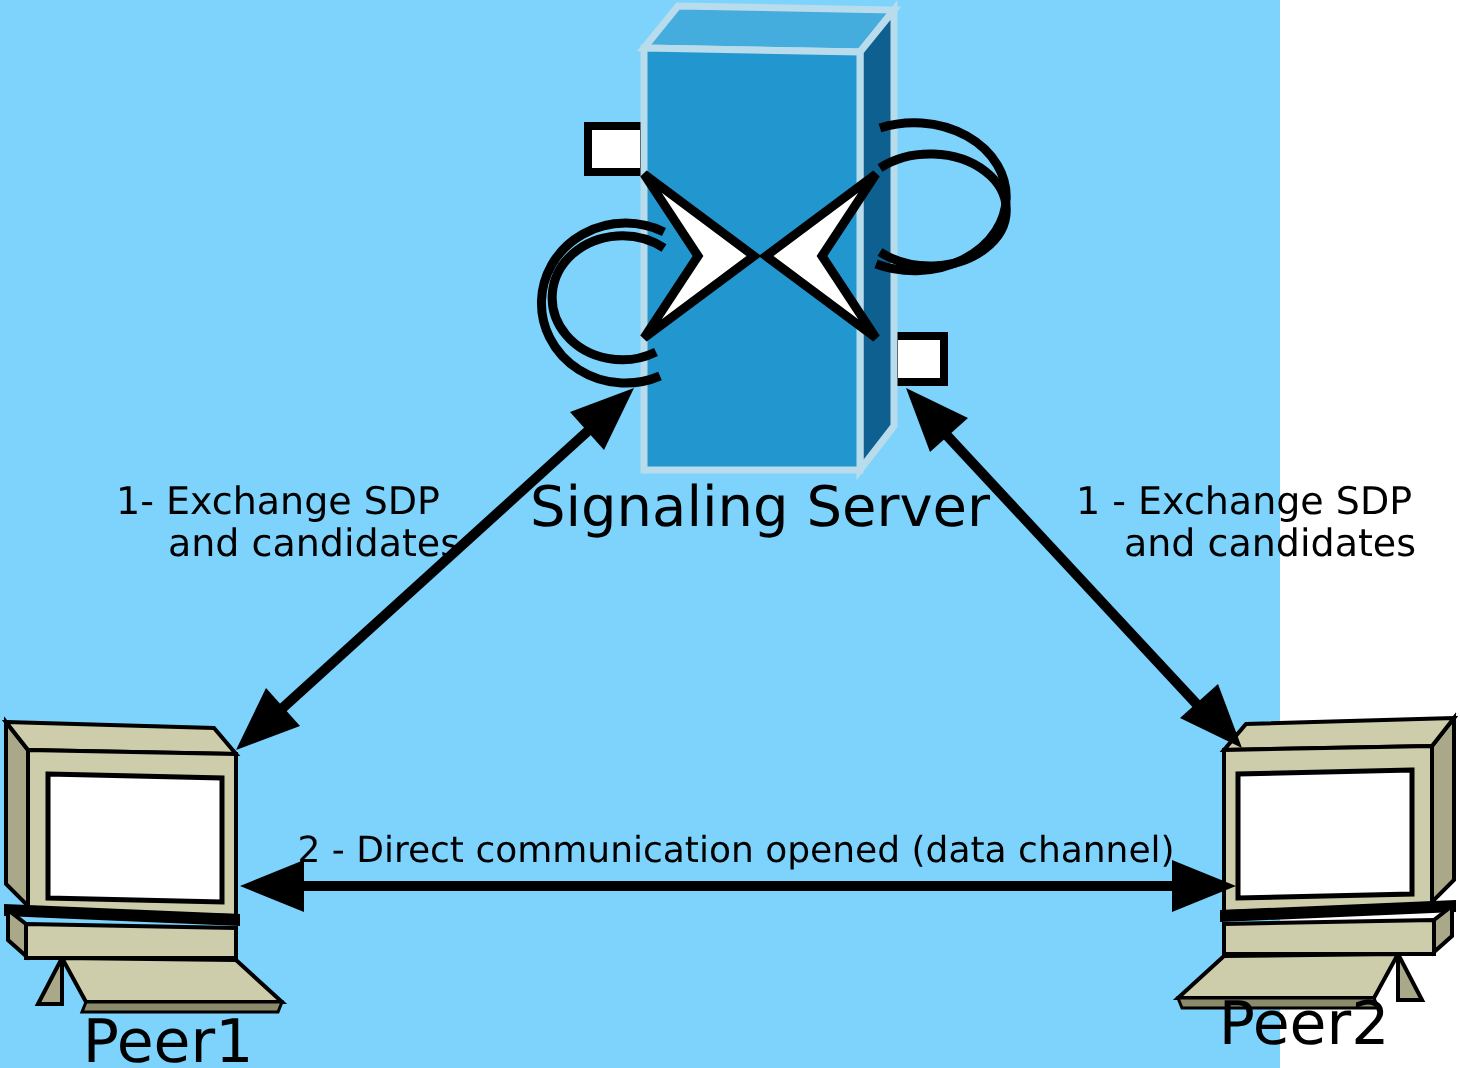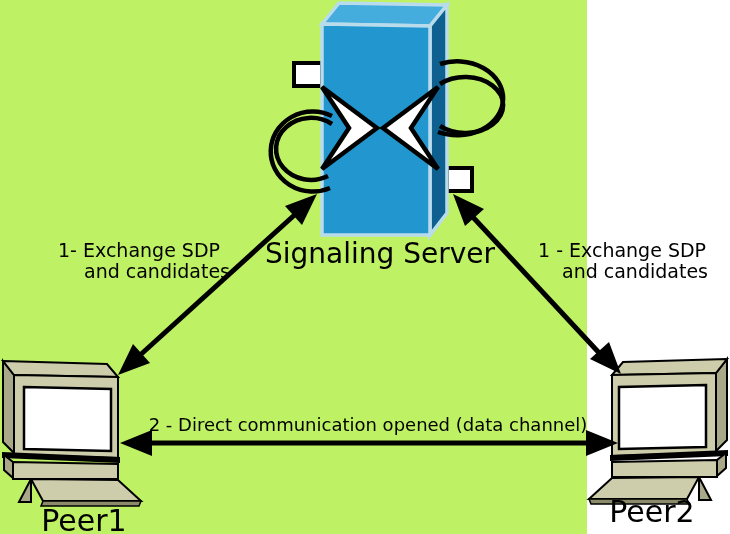--- a/index.html
+++ b/index.html
@@ -6,23 +6,23 @@
     margin: 0;
     padding: 0;
     background: #ffffff;
     width: 730px;
     height: 534px;
     overflow: hidden;
     font-family: "DejaVu Sans", sans-serif;
   }
   #stage {
     position: relative;
-    width: 587px;
+    width: 640px;
     height: 534px;
-    background: #bef264;
+    background: #7dd3fc;
   }
   svg text {
     font-family: "DejaVu Sans", sans-serif;
     fill: #000000;
   }
   .lbl-small { font-size: 19px; }
   .lbl-big   { font-size: 28px; }
   .lbl-peer  { font-size: 30px; }
   .lbl-mid   { font-size: 18px; }
 </style>

